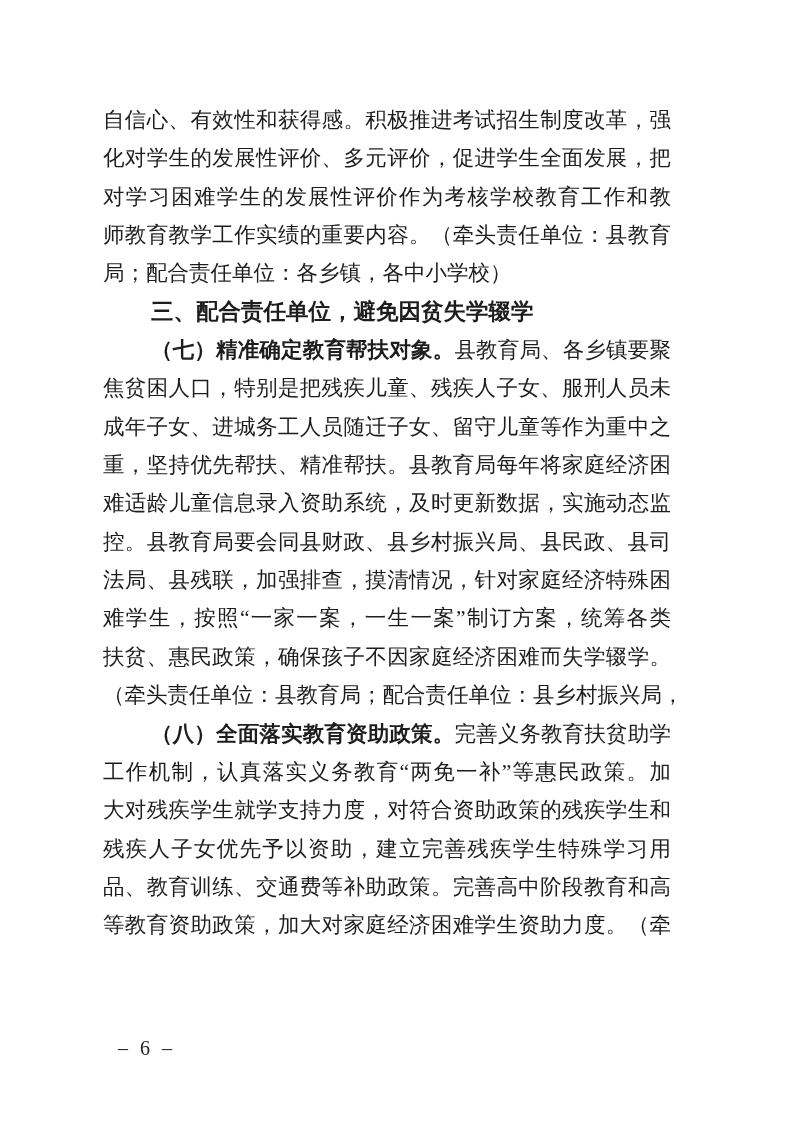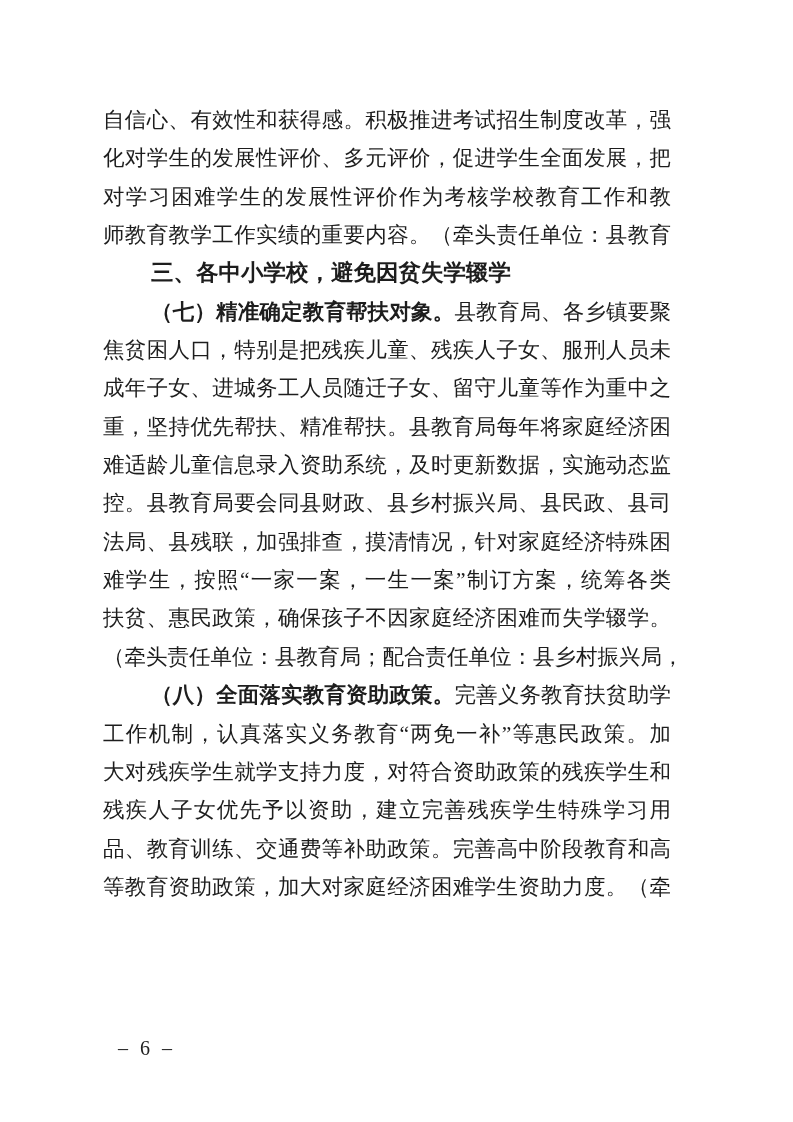--- a/index.html
+++ b/index.html
@@ -158,22 +158,23 @@
         <span>头</span>
         <span>责</span>
         <span>任</span>
         <span>单</span>
         <span>位</span>
         <span>：</span>
         <span>县</span>
         <span>教</span>
         <span>育</span>
       </div>
-
-    <div class="ln hd indent">三、各中小学校，避免因贫失学辍学</div>
+    <div class="ln">局；配合责任单位：各乡镇，各中小学校）</div>
+
+    <div class="ln hd indent">三、配合责任单位，避免因贫失学辍学</div>
 
     <div class="ln just indent">
         <span class="b">（</span>
         <span class="b">七</span>
         <span class="b">）</span>
         <span class="b">精</span>
         <span class="b">准</span>
         <span class="b">确</span>
         <span class="b">定</span>
         <span class="b">教</span>

